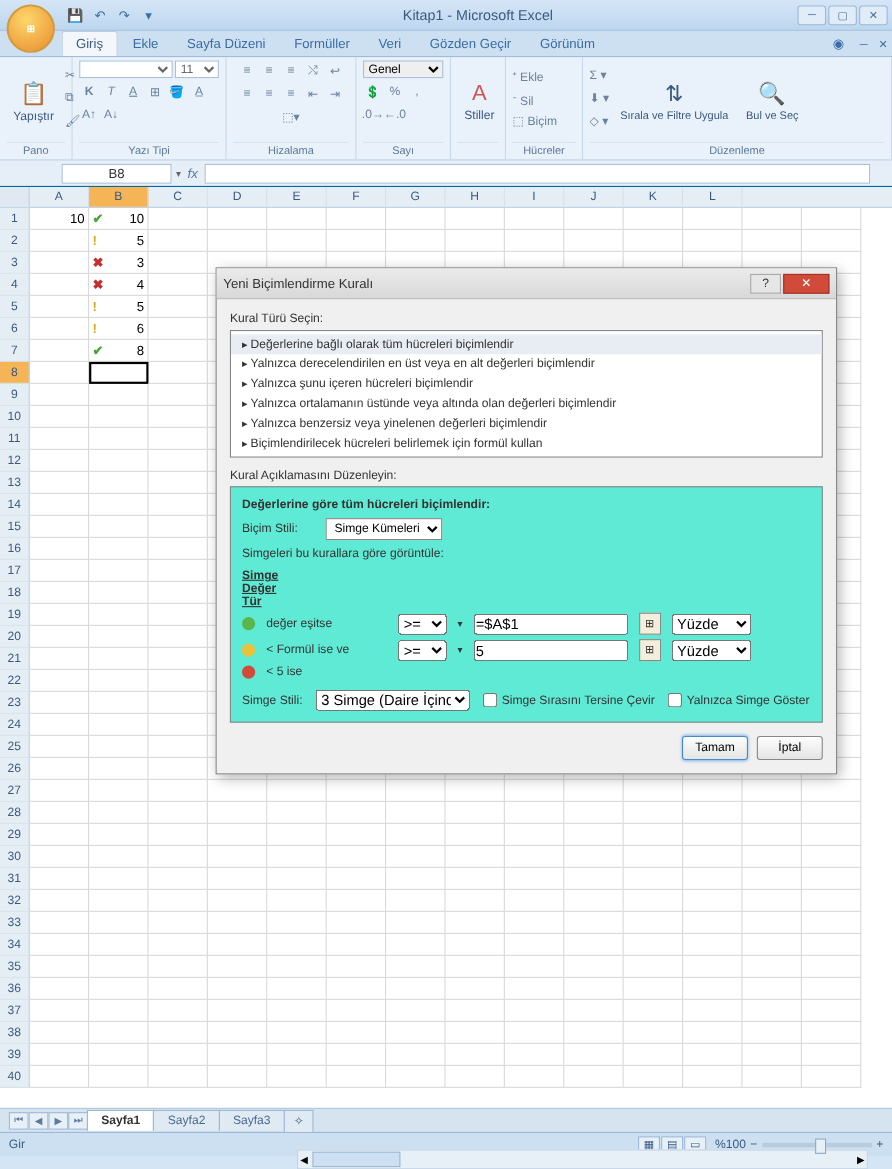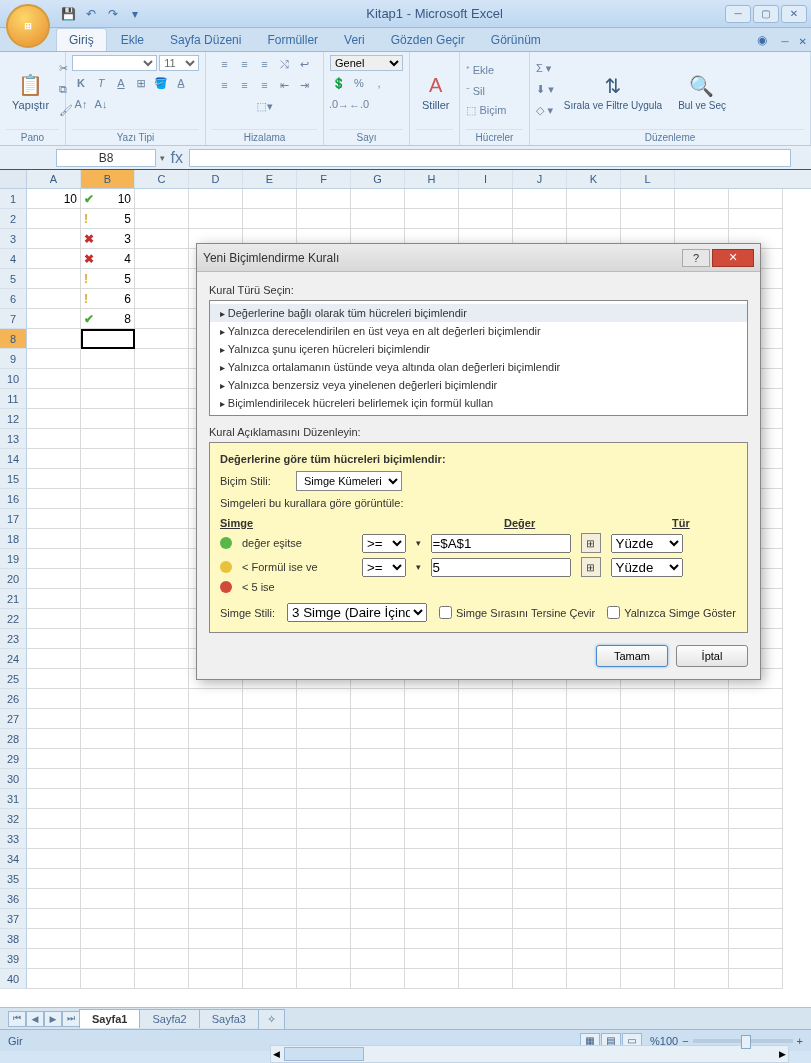--- a/index.html
+++ b/index.html
@@ -26,21 +26,21 @@
 .big-btn .ic { font-size:20px; }
 .mini-col { display:flex; flex-direction:column; gap:2px; font-size:11px; color:#6a83a1;}
 .mini-col span, .mini-col select { height:19px;}
 .font-sel { display:flex; gap:2px;}
 .font-sel select { border:1px solid #aac1db; background:#fff; font-size:11px; color:#666;}
 .btn-row { display:flex; gap:2px;}
 .btn-row span { width:18px; height:18px; border:1px solid transparent; display:inline-flex; align-items:center; justify-content:center; font-size:11px; color:#6a83a1;}
 
 .name-box-row { height: 24px; background: #e6eef7; border-bottom: 1px solid #0369a1; display:flex; align-items:center;}
 .name-box { width: 100px; border:1px solid #aac1db; background:#fff; margin:0 4px 0 56px; font-size:12px; padding:1px 6px; color:#333; text-align:center;}
-.fx-label { font-size:16px; color:#5a799e; margin:0 6px; }
+.fx-label { font-style:italic; font-size:12px; color:#5a799e; margin:0 6px; }
 .formula-bar { flex:1; border:1px solid #aac1db; background:#fff; height:18px; margin-right:20px;}
 
 .sheet-area { position:relative; background:#fff; height: 837px; overflow:hidden;}
 .col-headers { height:19px; display:flex; background:#e6eef5; border-bottom:1px solid #bcd0e5;}
 .corner { width:27px; border-right:1px solid #bcd0e5; background:#e0e9f2;}
 .col-h { width:54px; border-right:1px solid #d5e0ea; text-align:center; font-size:11px; color:#3a5a82; line-height:19px;}
 .col-h.sel { background:#f5b456; }
 .rows { }
 .row { display:flex; height:20px;}
 .row-h { width:27px; background:#e6eef5; border-right:1px solid #bcd0e5; border-bottom:1px solid #d5e0ea; text-align:center; font-size:11px; color:#3a5a82; line-height:20px;}
@@ -74,40 +74,40 @@
 .dlg-title { height:28px; background:linear-gradient(to bottom,#ebebeb,#d8d8d8); display:flex; align-items:center; padding:0 6px; font-size:12px; color:#333; border-bottom:1px solid #bbb;}
 .dlg-title .spacer{flex:1;}
 .dlg-title .dbtn { width:28px; height:18px; border:1px solid #aaa; background:#e6e6e6; display:inline-flex; align-items:center; justify-content:center; font-size:11px; margin-left:2px;}
 .dlg-title .dbtn.close { background:#d04b3a; color:#fff; border-color:#a03325; width:42px;}
 .dlg-body { padding:8px 12px 12px; font-size:11px; color:#333;}
 .dlg-body .sec-label { margin:4px 0;}
 .rule-list { border:1px solid #888; background:#fff; padding:3px 0;}
 .rule-item { padding:3px 10px; cursor:pointer;}
 .rule-item.sel { background:#e8ecf3;}
 .rule-item::before { content:'▸ '; font-size:10px;}
-.edit-box { border:1px solid #888; background:#fef9c3; padding:10px; margin-top:4px;}
+.edit-box { border:1px solid #888; background:#5eead4; padding:10px; margin-top:4px;}
 .edit-box .bold { font-weight:bold; margin-bottom:6px;}
 .form-row { display:flex; align-items:center; gap:16px; margin:4px 0;}
 .form-row label { min-width:60px;}
 .form-row select, .form-row input[type=text] { border:1px solid #888; background:#fff; font-size:11px; padding:1px 3px; height:20px;}
-.header-row { display:flex; margin-top:8px;}
+.header-row { display:flex; margin-top:8px;flex-direction:column;}
 .header-row div { text-decoration:underline; font-weight:bold; font-size:11px;}
 .icon-row { display:flex; align-items:center; gap:10px; margin:4px 0;}
 .icon-row .circ { width:12px; height:12px; border-radius:50%; display:inline-block;}
 .circ.g { background:#5ab54a;} .circ.y{background:#e8c23a;} .circ.r{background:#d04b3a;}
 .icon-row .txt { min-width:110px;}
 .icon-row select.op { width:44px;}
 .icon-row input.val { width:140px;}
 .icon-row .pick { width:20px; height:20px; border:1px solid #888; background:#f4eedd; display:inline-flex; align-items:center; justify-content:center; font-size:10px;}
 .icon-row select.typ { width:72px;}
 .bottom-row { display:flex; align-items:center; gap:12px; margin-top:10px;}
 .bottom-row select { width:140px;}
 .chk { display:flex; align-items:center; gap:4px;}
 .dlg-buttons { display:flex; justify-content:flex-end; gap:8px; margin-top:12px;}
-.dlg-buttons button { width:72px; height:22px; border:1px solid #888; background:linear-gradient(#fdfdfd,#e4e4e4); font-size:11px; border-radius:3px;}
+.dlg-buttons button { width:60px; height:22px; border:1px solid #888; background:linear-gradient(#fdfdfd,#e4e4e4); font-size:11px; border-radius:3px;}
 .dlg-buttons button.primary { border-color:#4a88c7; box-shadow:0 0 3px #7ab0e5;}
 </style>
 </head>
 <body>
 
 <div class="office-btn">⊞</div>
 
 <div class="title-bar">
   <div class="qat">
     <span>💾</span>

